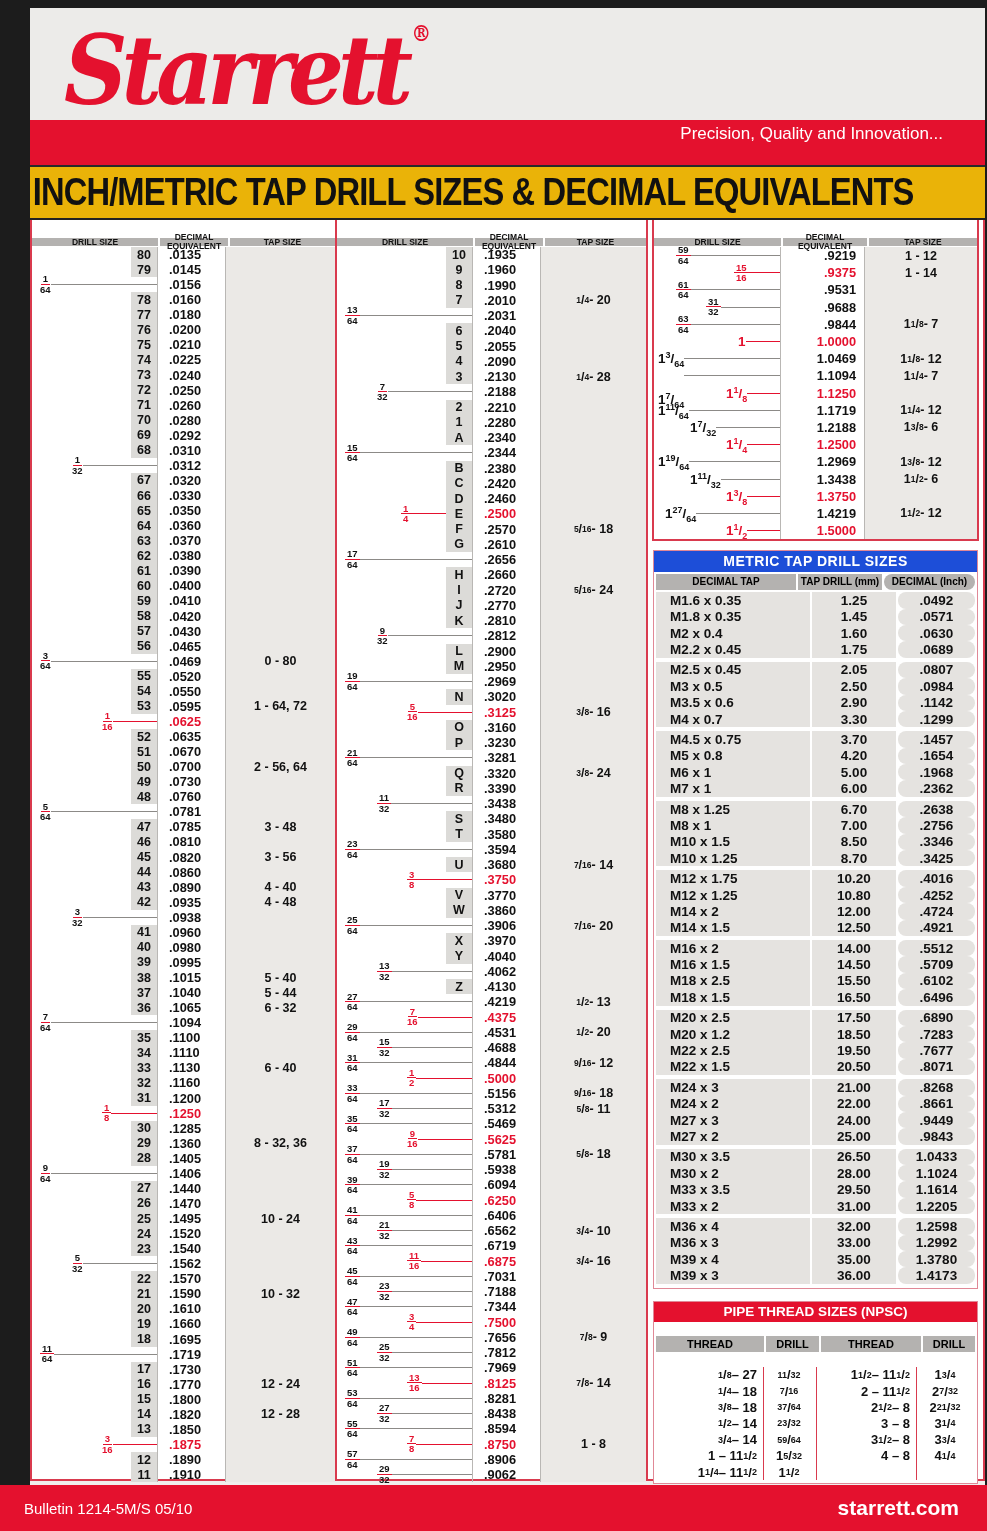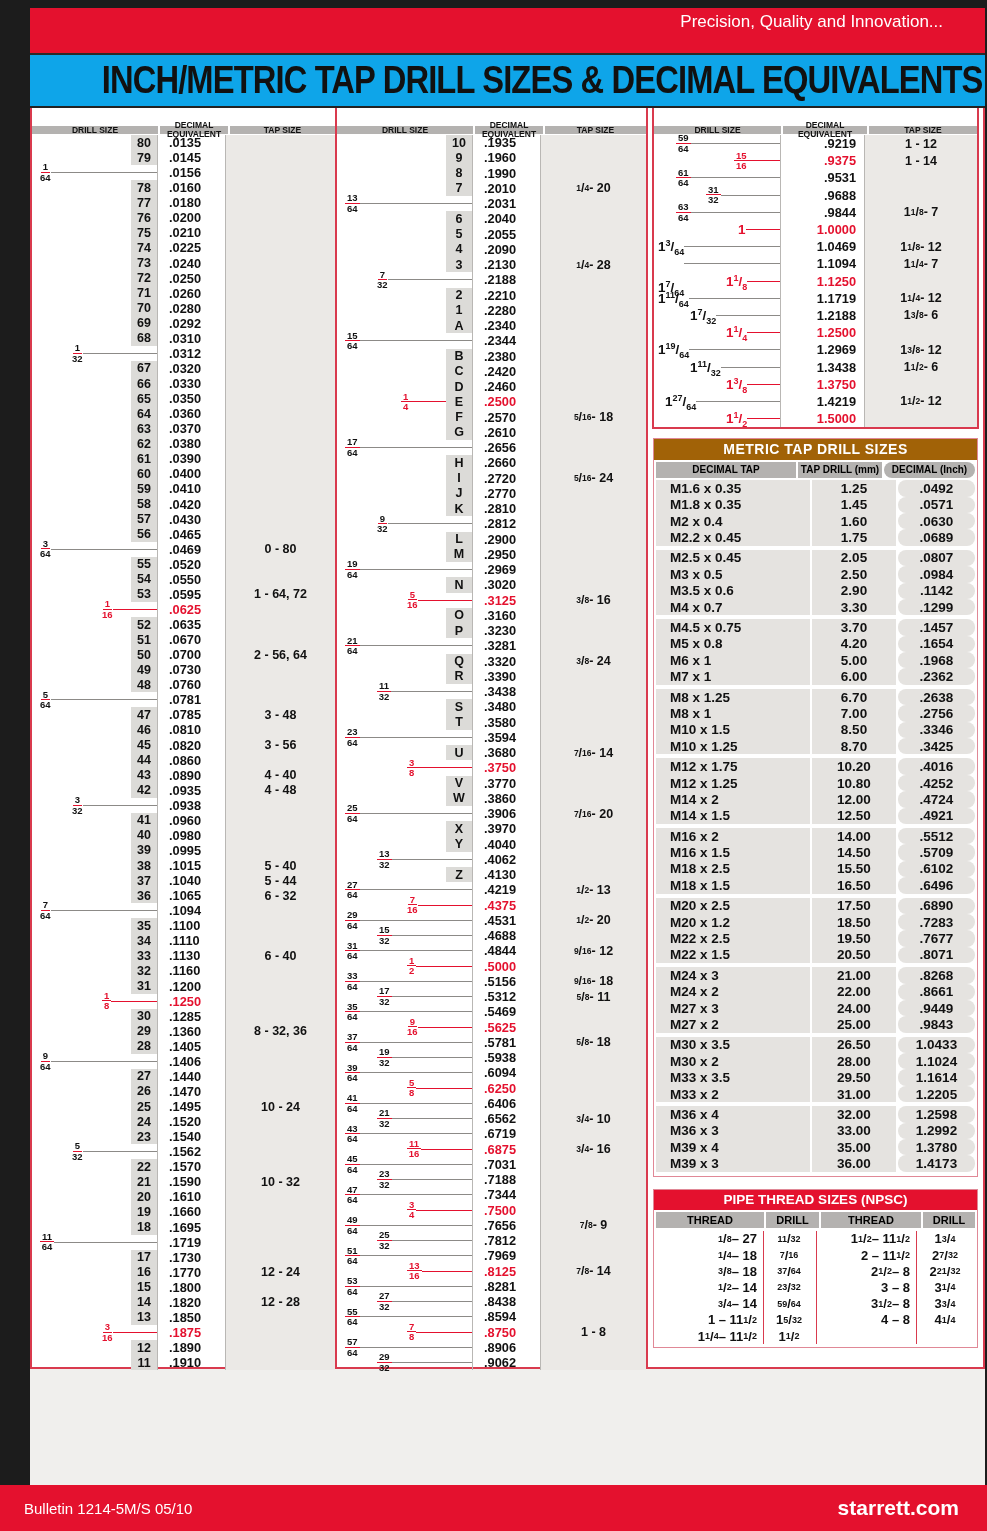--- a/index.html
+++ b/index.html
@@ -5,21 +5,21 @@
   html,body{margin:0;padding:0;}
   body{width:987px;height:1531px;position:relative;background:#1c1c1c;font-family:"Liberation Sans",sans-serif;overflow:hidden;}
   .page{position:absolute;left:30px;top:8px;width:955px;height:1477px;background:#f0efed;}
   
   .logo-band{height:112px;background:#ecebe9;position:relative;}
   .logo{position:absolute;left:34px;top:0px;color:#e4112e;font-family:"DejaVu Serif",serif;font-style:italic;font-weight:bold;font-size:88px;letter-spacing:-6px;transform:scaleY(1.08);transform-origin:left top;line-height:104px;}
   .logo .reg{font-size:20px;font-style:normal;letter-spacing:0;vertical-align:super;position:relative;top:-28px;left:4px;}
   .red-band{height:47px;background:#e4112e;border-bottom:2px solid #2a2a2a;color:#fff;text-align:right;padding-right:42px;box-sizing:border-box;}
   .tag1{font-size:17px;padding-top:4px;}
   .tag2{font-size:27px;letter-spacing:1px;}
-  .title-band{height:51px;background:#0ea5e9;border-bottom:2px solid #222;display:flex;align-items:center;justify-content:flex-start;}
+  .title-band{height:51px;background:#eab308;border-bottom:2px solid #222;display:flex;align-items:center;justify-content:flex-end;}
   .main-title{font-weight:bold;font-size:38px;color:#111;transform:scaleX(.86);white-space:nowrap;letter-spacing:-1px;}
   
   .grid{display:flex;background:#fff;border:2px solid #d93a4e;border-top:none;height:1261px;box-sizing:border-box;}
   .dcol{box-sizing:border-box;}
   .d1{width:305px;border-right:2px solid #d93a4e;}
   .d2{width:311px;border-right:2px solid #d93a4e;}
   .d3{flex:1;}
   .dhead{display:flex;height:27px;background:#fff;gap:2px;padding:18px 0 1px 0;box-sizing:border-box;}
   .dhead .hc{background:#b4b2b0;color:#111;font-size:8.5px;font-weight:bold;display:flex;align-items:center;justify-content:center;text-align:center;line-height:9px;padding:0 4px;box-sizing:border-box;}
   .drows{position:relative;}
@@ -47,53 +47,56 @@
   .ifr{font-weight:bold;color:#111;font-size:13.5px;white-space:nowrap;z-index:2;}
   .red .ifr{color:#e4112e;}
   sup{font-size:9px;vertical-align:super;line-height:0;}
   sub{font-size:9px;vertical-align:sub;line-height:0;}
   .c-tap sup,.c-tap sub{font-size:8.5px;}
   
   .d3{padding:0 3px;display:flex;flex-direction:column;}
   .d3box{border:2px solid #d93a4e;border-top:none;margin:0 1px;}
   
   .mtable{margin:9px 2px 0 2px;border:1px solid #e08896;background:#fff;}
-  .mtitle{background:#a16207;color:#fff;font-weight:bold;font-size:14px;text-align:center;height:21px;line-height:21px;letter-spacing:.5px;}
+  .mtitle{background:#1d4ed8;color:#fff;font-weight:bold;font-size:14px;text-align:center;height:21px;line-height:21px;letter-spacing:.5px;}
   .mhead{display:flex;gap:2px;background:#fff;padding:2px 2px;}
   .mhead .hc{background:#b4b2b0;font-size:10px;font-weight:bold;text-align:center;height:16px;line-height:16px;}
   .mgroup{padding:0 2px;margin-bottom:4px;}
   .mrow{display:flex;gap:2px;height:16.4px;}
   .mrow .mc{background:#e5e3e0;font-weight:bold;font-size:13.5px;color:#111;display:flex;align-items:center;}
   .mc.name{padding-left:14px;}
   .mc.mid,.mc.inch{justify-content:center;}
   .w-name{width:140px;}
   .w-mid{width:84px;}
   .w-inch{flex:1;border-radius:8px;}
   
   .ptable{margin:12px 2px 0 2px;border:1px solid #e08896;background:#fff;}
   .ptitle{background:#e4112e;color:#fff;font-weight:bold;font-size:13.5px;text-align:center;height:20px;line-height:20px;}
-  .phead{display:flex;gap:2px;padding:2px 2px;}
+  .phead{display:flex;gap:2px;padding:14px 2px;}
   .phead .hc{background:#b4b2b0;font-size:11px;font-weight:bold;text-align:center;height:16px;line-height:16px;}
   .pbody{display:flex;padding:1px 2px 3px 2px;}
   .pcell{box-sizing:border-box;}
   .pb-th1{width:108px;border-right:1px solid #d93a4e;}
   .pb-dr1{width:53px;border-right:1px solid #d93a4e;}
   .pb-th2{width:100px;border-right:1px solid #d93a4e;}
   .pb-dr2{flex:1;}
   .prow{height:16.2px;font-size:13px;font-weight:bold;color:#111;display:flex;align-items:center;justify-content:flex-end;padding-right:6px;white-space:nowrap;}
   .pb-dr1 .prow,.pb-dr2 .prow{justify-content:center;padding-right:2px;}
   
   .footer{position:absolute;left:0;bottom:0;width:987px;height:46px;background:#e4112e;color:#fff;display:flex;align-items:center;justify-content:space-between;padding:0 28px 0 24px;box-sizing:border-box;}
   .f-left{font-size:15px;}
   .f-right{font-size:21px;font-weight:bold;}
 </style>
 </head>
 <body>
 
 <div class="page">
+  <div class="logo-band">
+    <div class="logo"><span>Starrett</span><span class="reg">®</span></div>
+  </div>
   <div class="red-band">
     <div class="tag1">Precision, Quality  and Innovation...</div>
   </div>
   <div class="title-band">
     <div class="main-title">INCH/METRIC TAP DRILL SIZES &amp; DECIMAL EQUIVALENTS</div>
   </div>
 
   <div class="grid">
     <div class="dcol d1">
       <div class="dhead">

